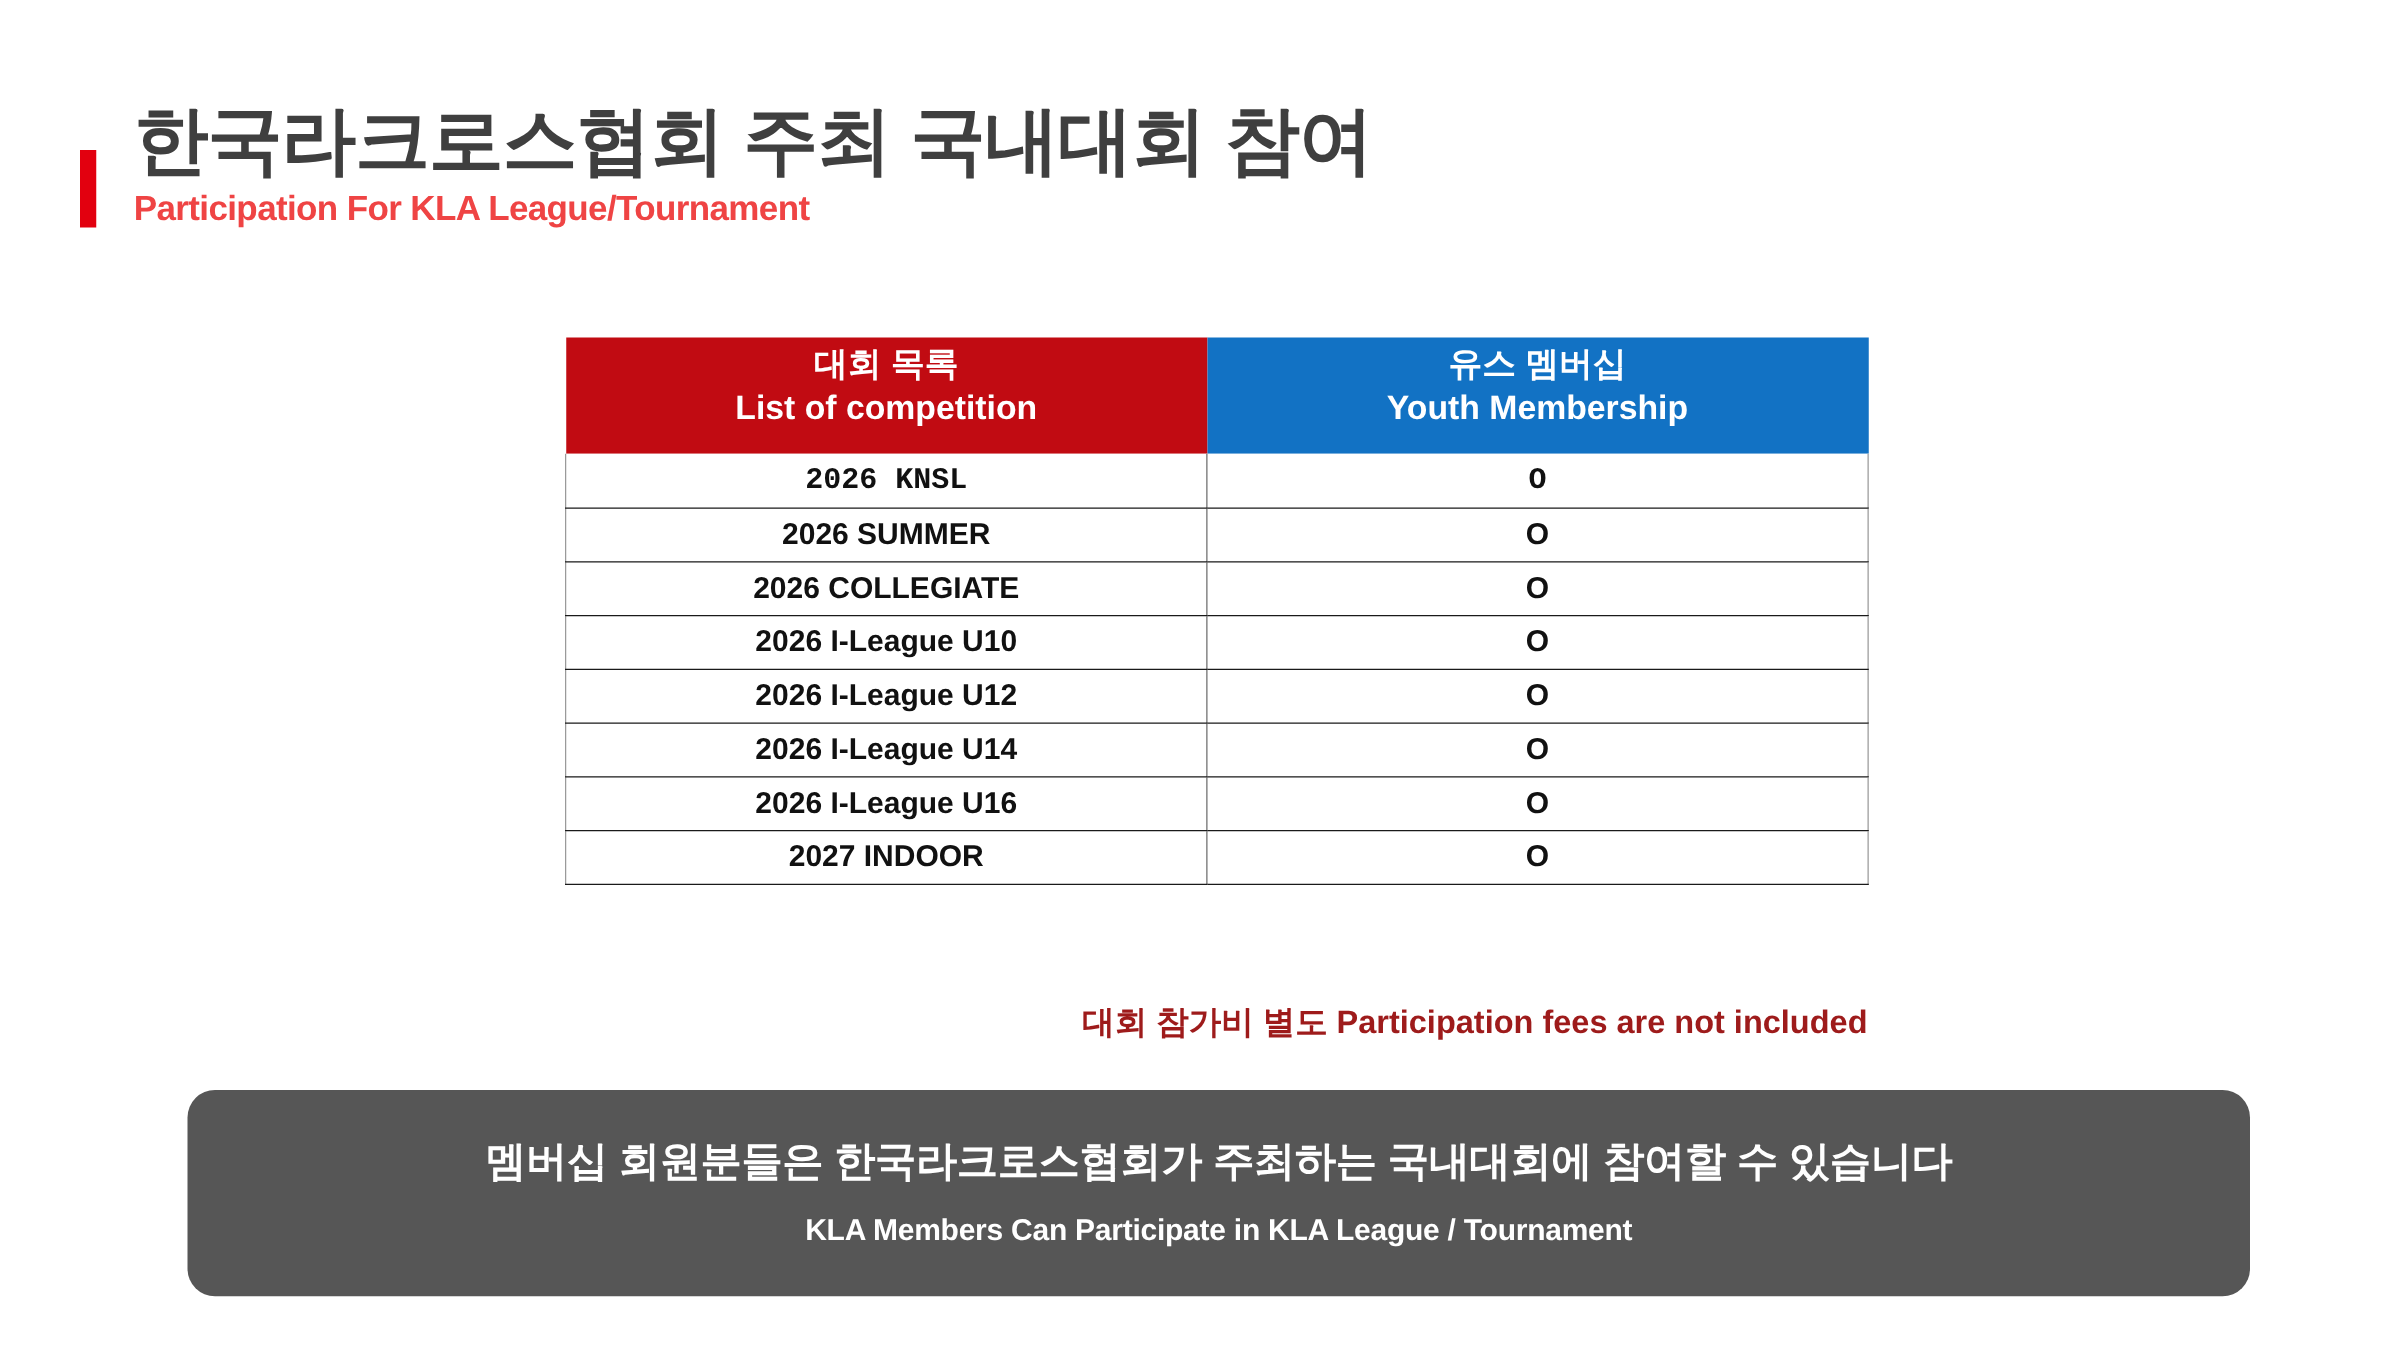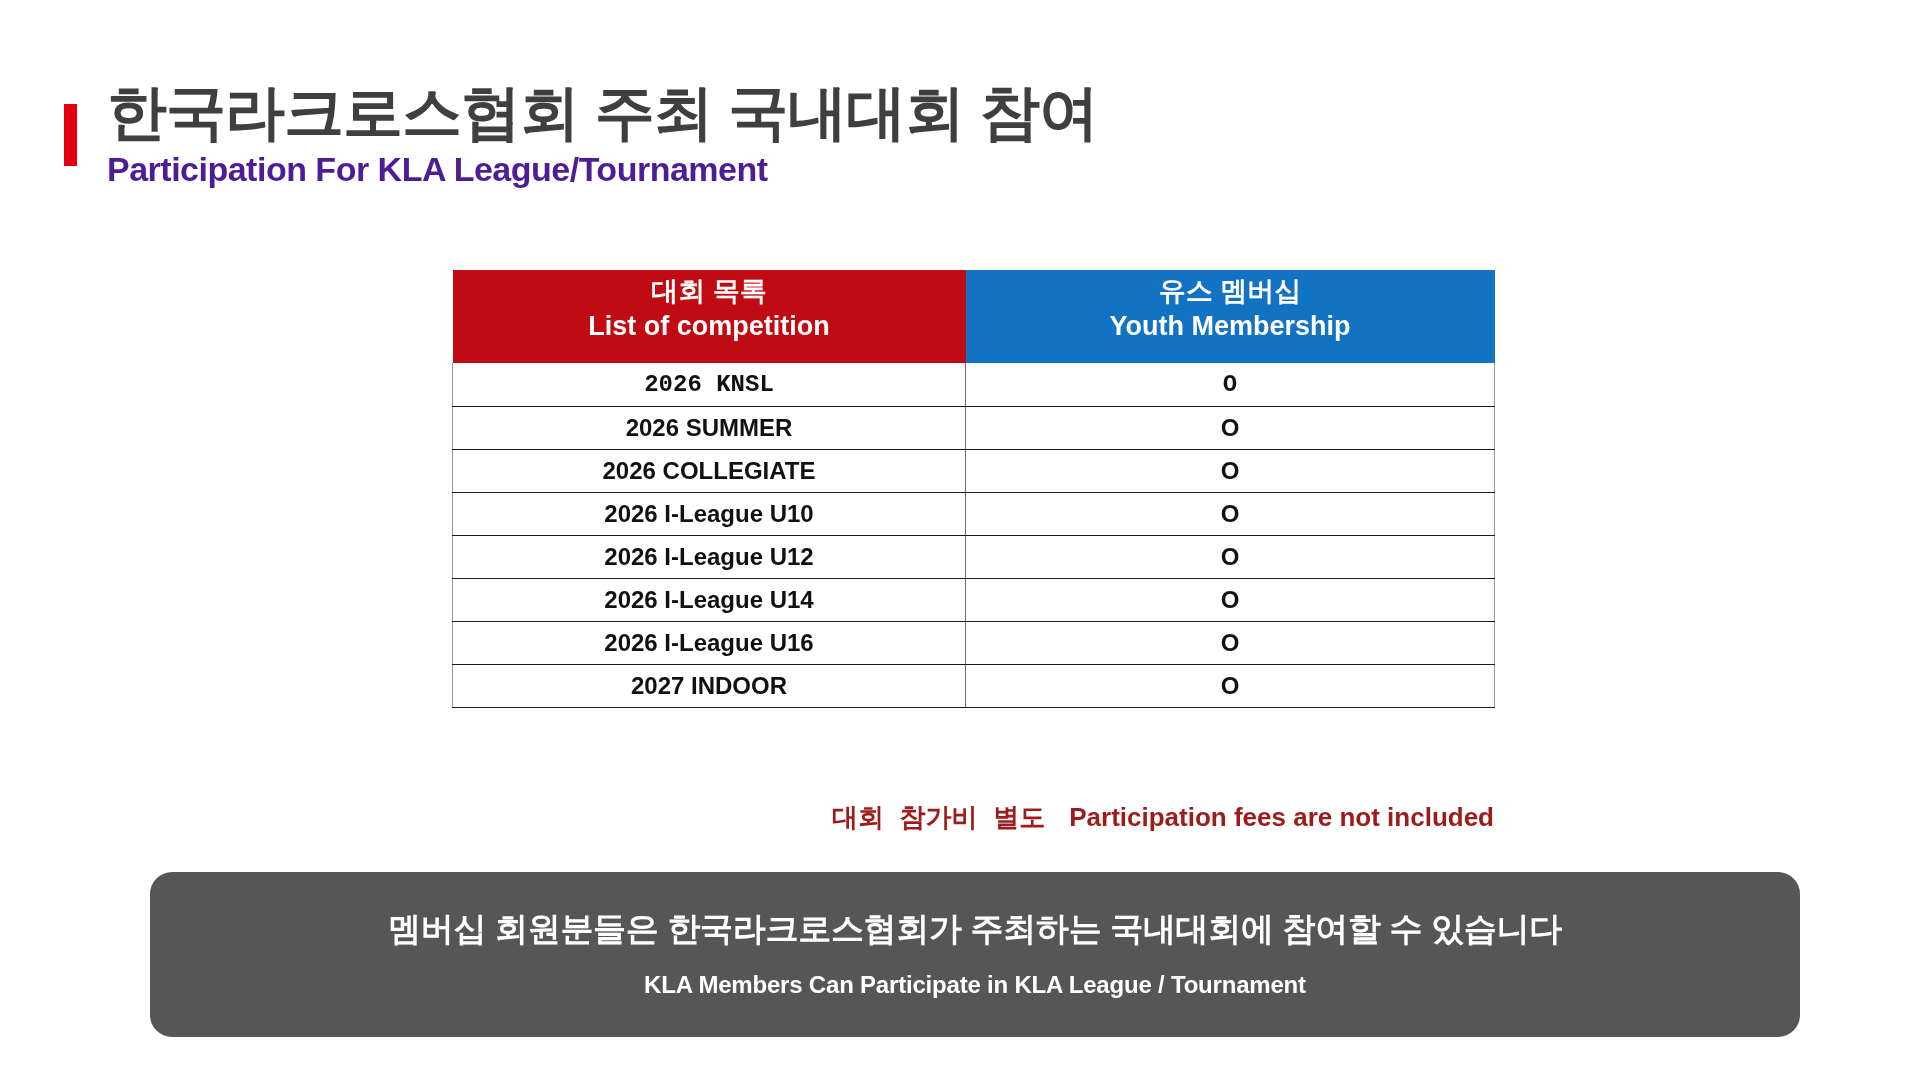--- a/index.html
+++ b/index.html
@@ -15,21 +15,21 @@
     font-family: "Liberation Sans", "DejaVu Sans", sans-serif;
     -webkit-font-smoothing: antialiased;
   }
 
   
   .title-block {
     position: absolute;
     left: 64px;
     top: 82px;
     display: flex;
-    align-items: center;
+    align-items: flex-end;
   }
   .accent-bar {
     width: 13px;
     margin-right: 0px;
     display: flex;
     flex-direction: column;
   }
   .accent-red {
     background: #e2000f;
     height: 62px;
@@ -47,23 +47,23 @@
   .title-main {
     font-size: 60px;
     font-weight: 700;
     color: #3f3f3f;
     line-height: 1.02;
     letter-spacing: -1px;
     white-space: nowrap;
   }
   .title-sub {
     margin-top: 9px;
-    font-size: 34px;
-    font-weight: 700;
-    color: #4c1d95;
+    font-size: 28px;
+    font-weight: 700;
+    color: #ef4444;
     line-height: 1.05;
     letter-spacing: -0.5px;
     white-space: nowrap;
   }
 
   
   .table-wrap {
     position: absolute;
     left: 452px;
     top: 270px;
@@ -116,21 +116,21 @@
     position: absolute;
     left: 452px;
     top: 800px;
     width: 1042px;
     text-align: right;
     font-size: 26px;
     font-weight: 700;
     color: #9e1b1b;
     white-space: nowrap;
   }
-  .footnote .fn-ko { margin-right: 24px; font-family: Liberation Mono, monospace; }
+  .footnote .fn-ko { margin-right: 7px; }
 
   
   .footer-banner {
     position: absolute;
     left: 150px;
     top: 872px;
     width: 1650px;
     height: 165px;
     background: #565656;
     border-radius: 22px;

